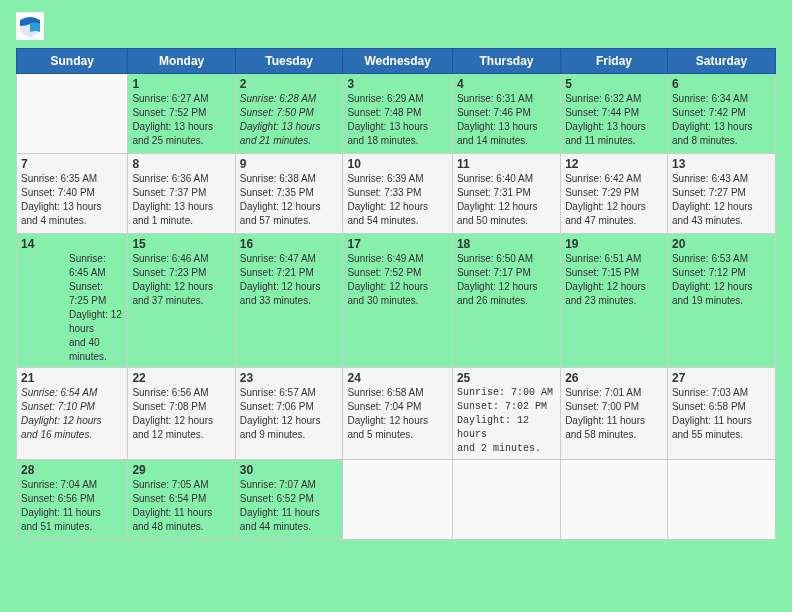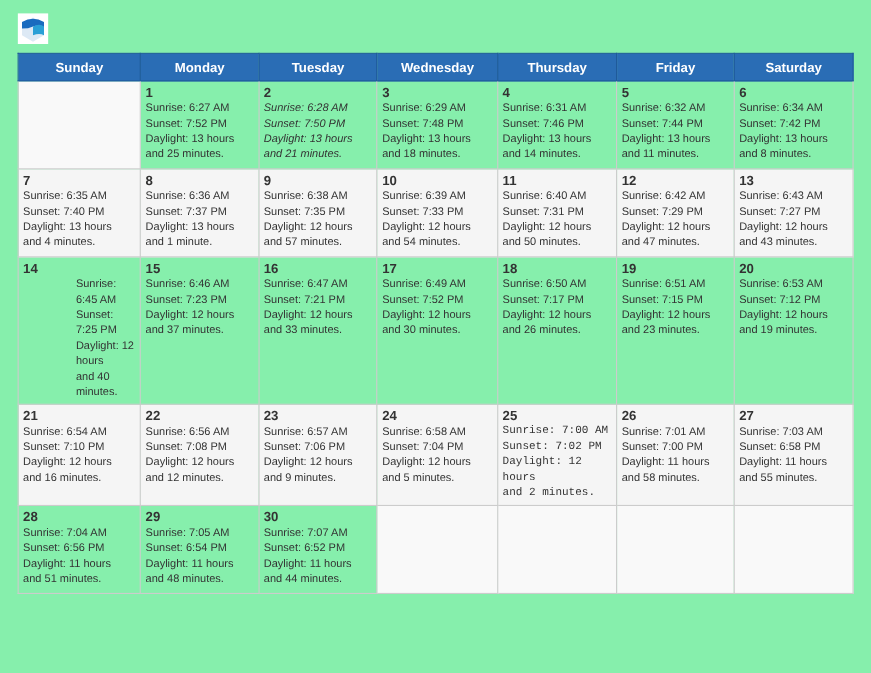--- a/index.html
+++ b/index.html
@@ -267,21 +267,21 @@
             <span class="day-num">20</span>
             <div class="day-info" style="white-space: pre-line;">Sunrise: 6:53 AM
 Sunset: 7:12 PM
 Daylight: 12 hours
 and 19 minutes.</div>
           </td>
         </tr>
         <tr class="row-shaded">
           <td>
             <span class="day-num">21</span>
-            <div class="day-info" style="white-space: pre-line;">Sunrise: 6:54 AM
+            <div class="day-info" style="white-space: pre-line; font-style: italic;">Sunrise: 6:54 AM
 Sunset: 7:10 PM
 Daylight: 12 hours
 and 16 minutes.</div>
           </td>
           <td>
             <span class="day-num">22</span>
             <div class="day-info" style="white-space: pre-line;">Sunrise: 6:56 AM
 Sunset: 7:08 PM
 Daylight: 12 hours
 and 12 minutes.</div>

